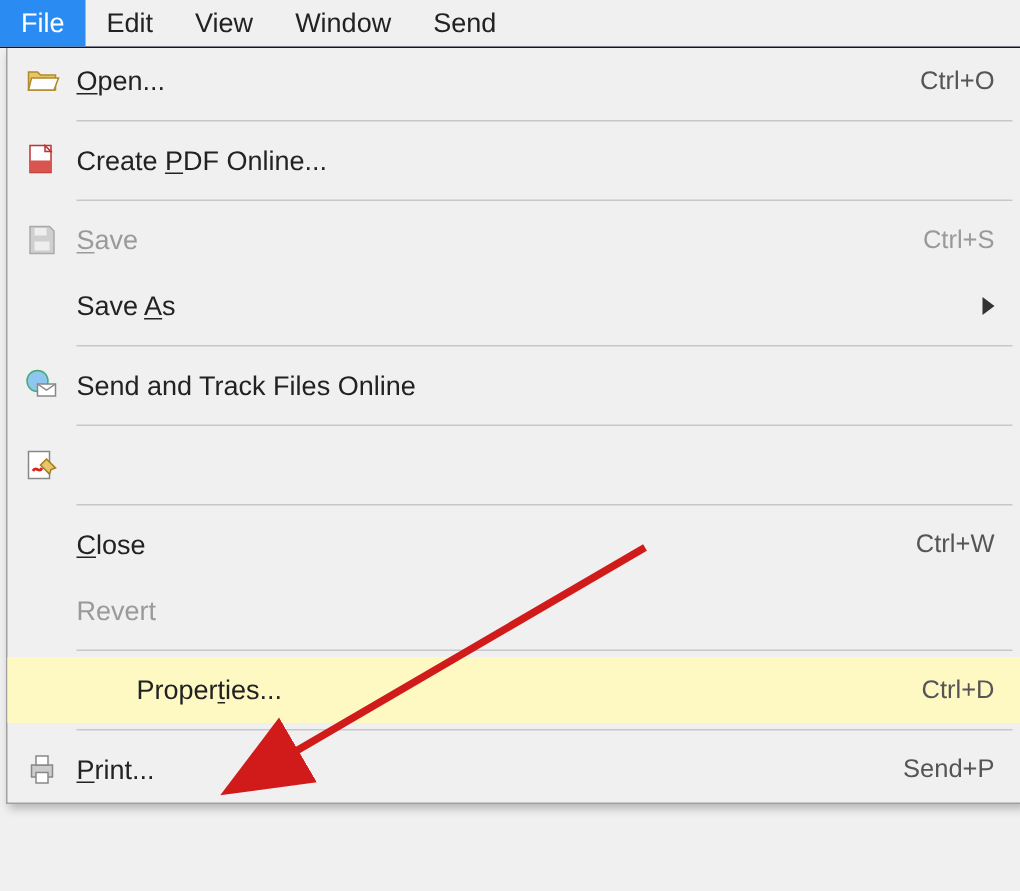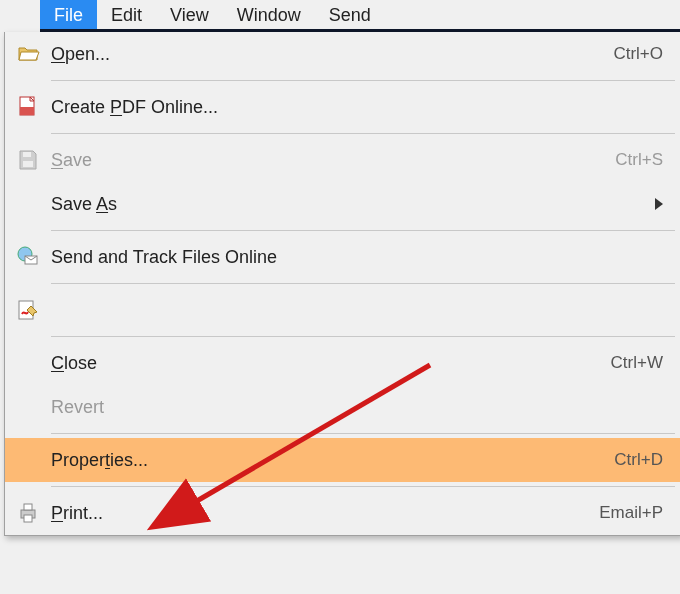--- a/index.html
+++ b/index.html
@@ -9,23 +9,22 @@
     font-size: 18px;
     background: #f0f0f0;
     width: 680px;
     height: 594px;
     overflow: hidden;
     position: relative;
   }
   .menubar {
     display: flex;
     background: #f0f0f0;
-    border-bottom: 3px solid #0f172a;
+    border-bottom: 1px solid #0f172a;
     height: 32px;
-    margin-left: 40px;
   }
   .menubar-item {
     padding: 5px 14px;
     color: #222;
     cursor: default;
   }
   .menubar-item.active {
     background: #2a8bf2;
     color: #fff;
   }
@@ -41,21 +40,21 @@
   }
   .menu-item {
     display: flex;
     align-items: center;
     height: 44px;
     padding: 0 18px 0 0;
     color: #222;
     position: relative;
   }
   .menu-item.disabled { color: #9a9a9a; }
-  .menu-item.highlight { background: #fdba74; }
+  .menu-item.highlight { background: #fef9c3; gap: 40px; }
   .menu-icon-slot {
     width: 46px;
     display: flex;
     justify-content: center;
     align-items: center;
   }
   .menu-label { flex: 1; }
   .menu-shortcut { color: #555; font-size: 17px; text-align: right; }
   .menu-item.disabled .menu-shortcut { color: #9a9a9a; }
   .submenu-arrow {
@@ -189,21 +188,21 @@
 
   <div class="menu-item">
     <span class="menu-icon-slot">
       <svg class="icon" viewBox="0 0 24 24">
           <rect x="5" y="9" width="14" height="8" fill="#ccc" stroke="#888"></rect>
           <rect x="8" y="3" width="8" height="6" fill="#fff" stroke="#888"></rect>
           <rect x="8" y="14" width="8" height="7" fill="#fff" stroke="#888"></rect>
         </svg>
     </span>
     <span class="menu-label"><span class="u">P</span>rint...</span>
-    <span class="menu-shortcut">Email+P</span>
+    <span class="menu-shortcut">Send+P</span>
   </div>
 
 </div>
 
 <svg class="arrow-svg">
   <defs>
     <marker id="ah" markerWidth="14" markerHeight="14" refX="2" refY="5" orient="auto">
       <path d="M0,0 L12,5 L0,10 z" fill="#d11a1a"></path>
     </marker>
   </defs>

